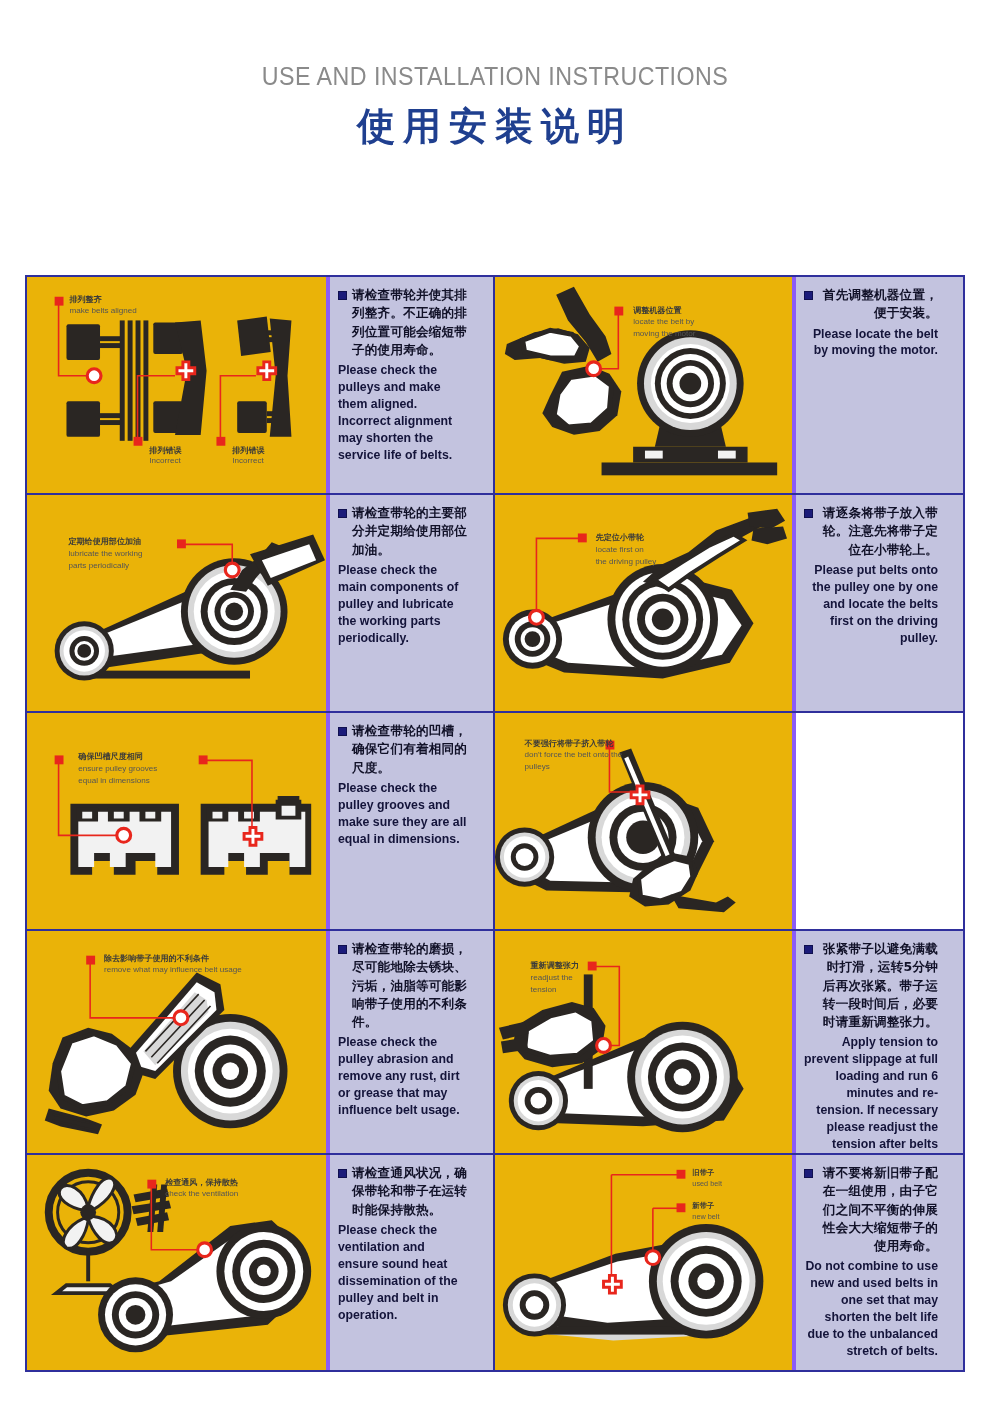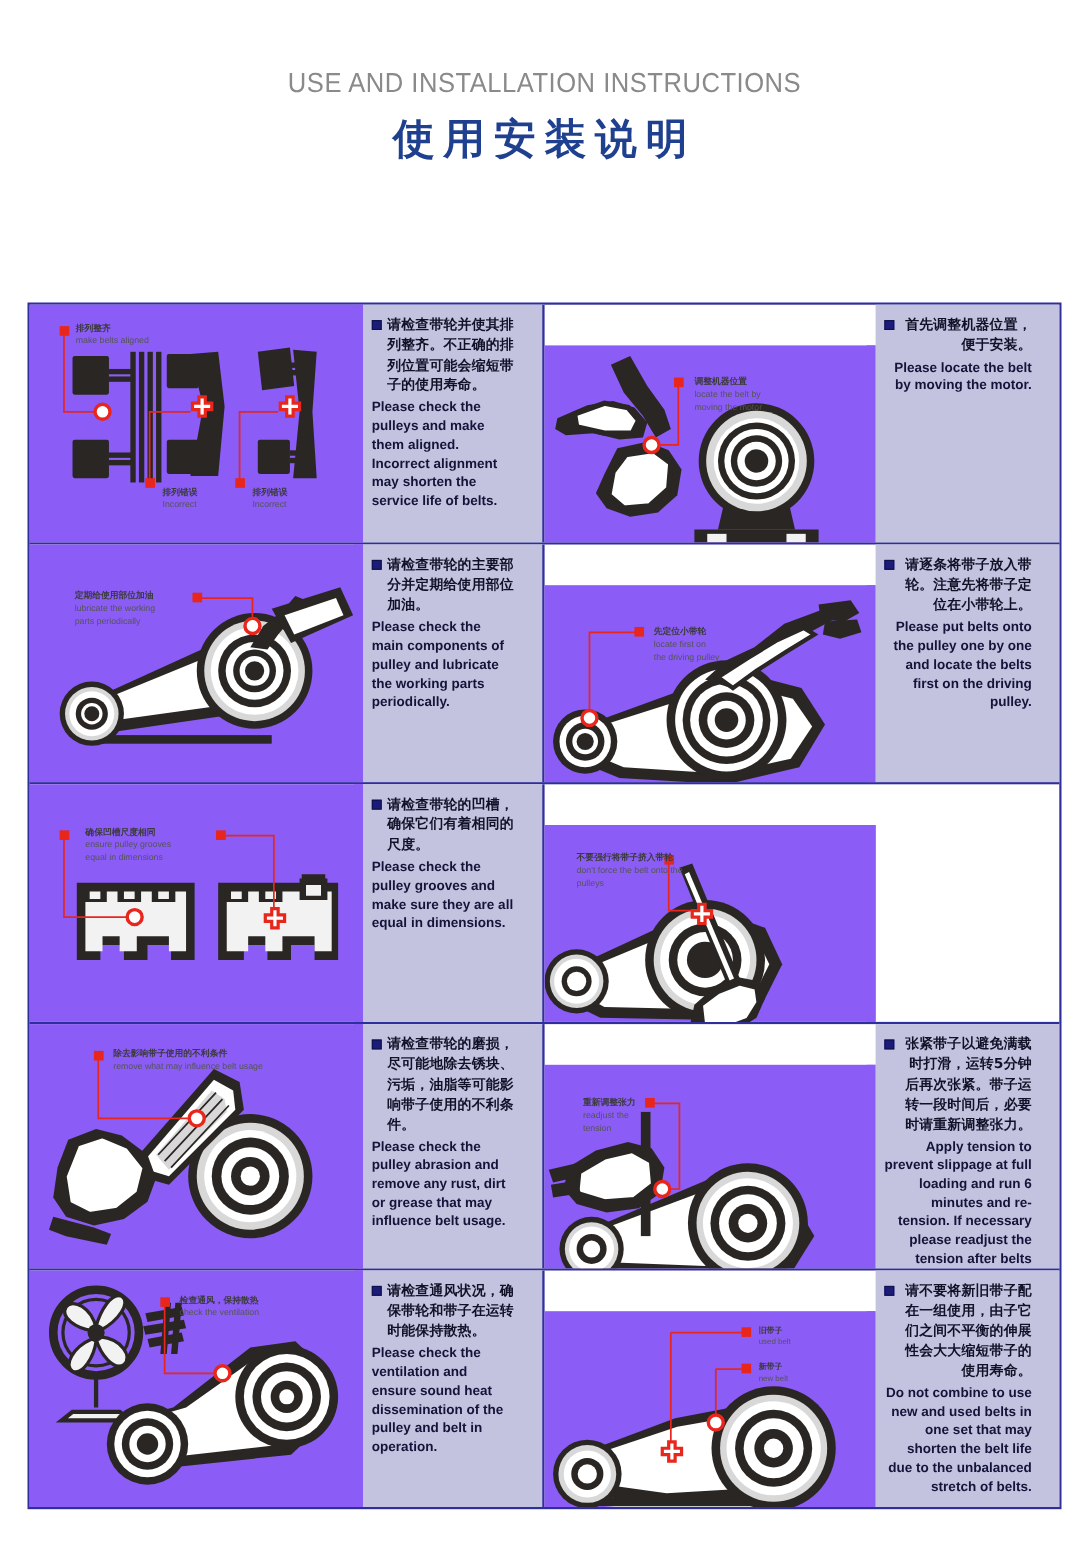--- a/index.html
+++ b/index.html
@@ -44,36 +44,36 @@
   }
   .row { display: flex; flex: 1 1 auto; border-bottom: 2px solid #2f2f9c; min-height: 0; }
   .row:last-child { border-bottom: none; }
   .row.r1 { flex: 0 0 218px; }
   .row.r2 { flex: 0 0 218px; }
   .row.r3 { flex: 0 0 218px; }
   .row.r4 { flex: 0 0 224px; }
   .row.r5 { flex: 0 0 215px; }
 
   .cell-img {
-    background: #8b5cf6;
+    background: #eab308;
     position: relative;
-    border-right: 8px solid #8b5cf6;
+    border-right: 4px solid #8b5cf6;
     overflow: hidden;
   }
   .cell-txt {
     background: #c3c3df;
     border-right: 2px solid #2f2f9c;
     padding: 9px 25px 6px 8px;
     overflow: hidden;
     position: relative;
   }
   .cell-txt:last-child { border-right: none; text-align: right; }
   .col-a { flex: 0 0 303px; }
   .col-b { flex: 0 0 165px; }
-  .col-c { flex: 0 0 301px; margin-top: 37px; }
+  .col-c { flex: 0 0 301px; }
   .col-d { flex: 1 1 auto; }
 
   .blk { display: flex; gap: 5px; }
   .bullet {
     flex: 0 0 auto;
     width: 9px; height: 9px;
     background: #1b1b7a;
     margin-top: 5px;
     border: 1px solid #10104f;
   }

